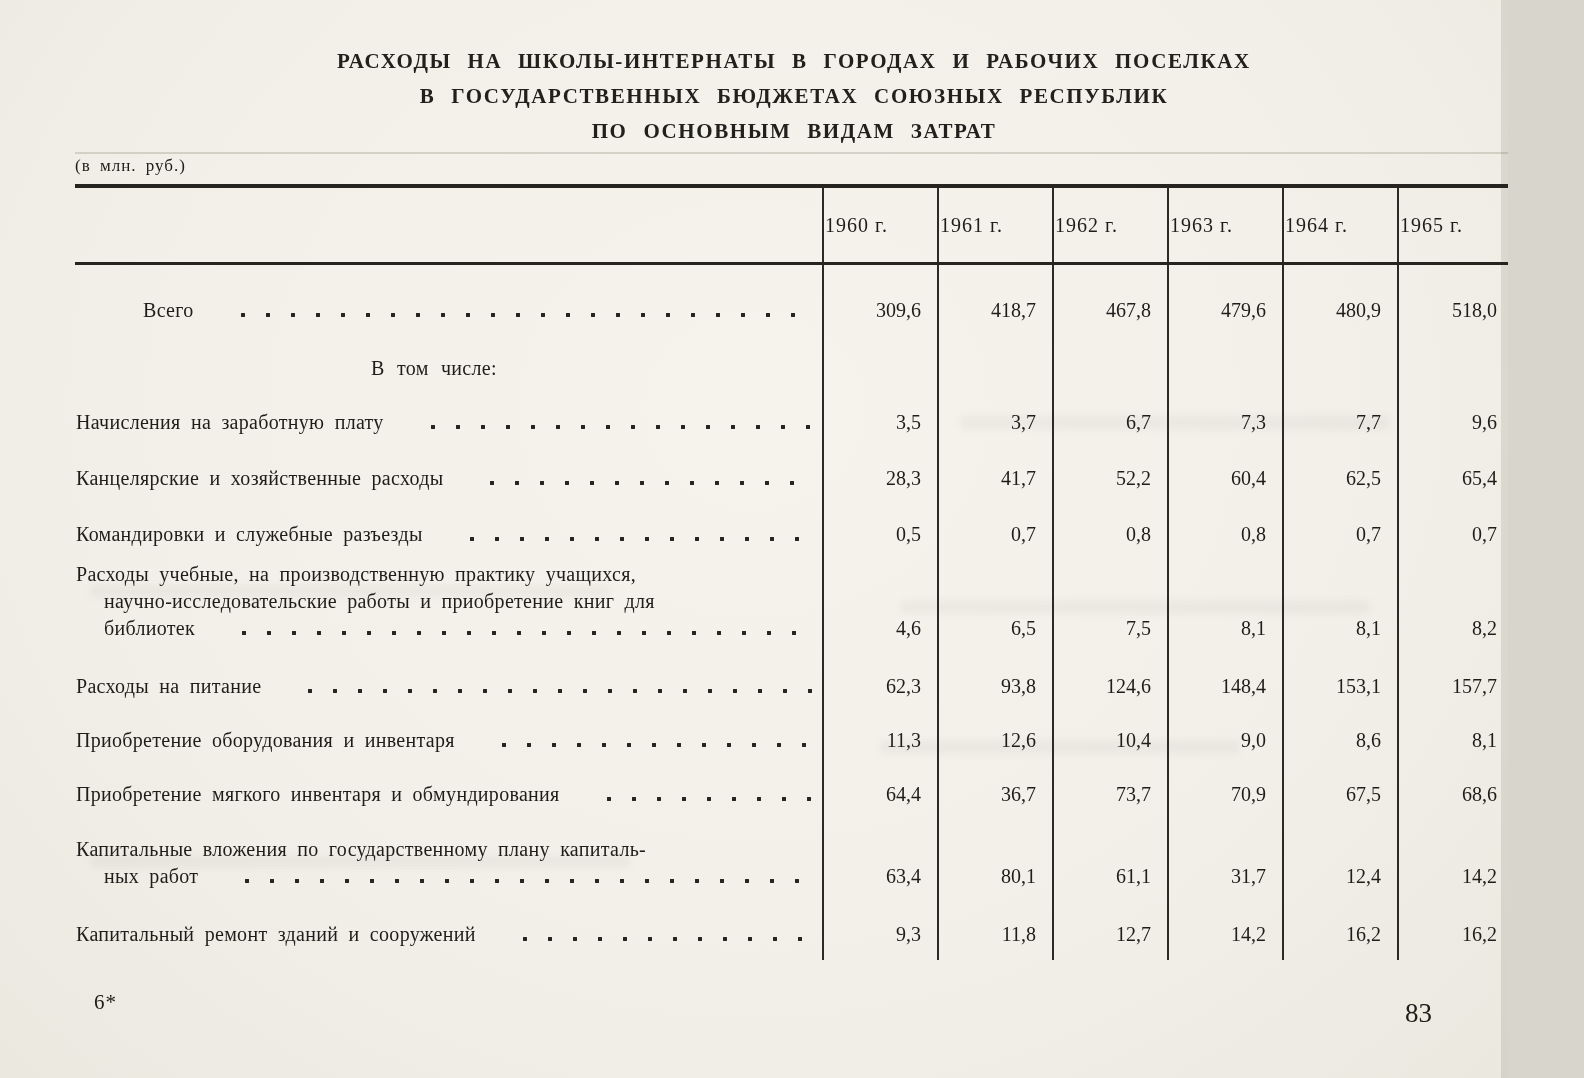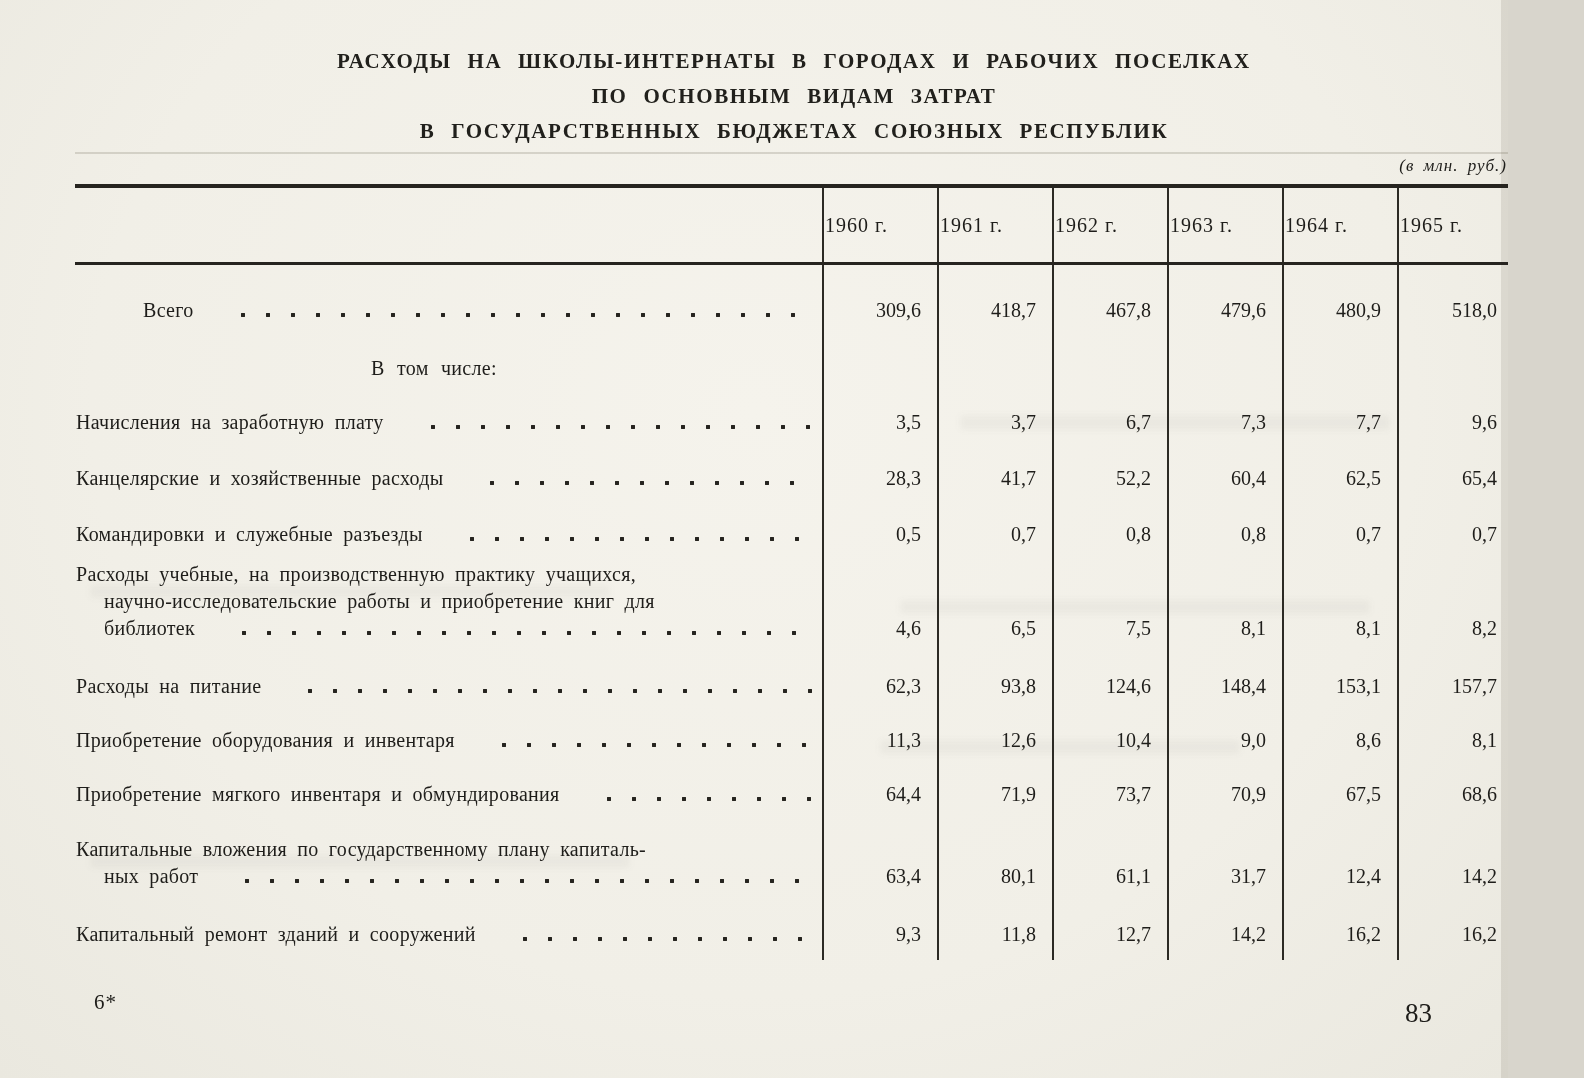--- a/index.html
+++ b/index.html
@@ -12,21 +12,21 @@
     overflow:hidden;
   }
   .edge-shadow{position:absolute;right:0;top:0;width:7px;height:100%;background:rgba(70,64,52,.12);}
   .ghost{position:absolute;background:rgba(75,70,58,.045);filter:blur(3px);border-radius:4px;}
 
   .content{position:absolute;left:75px;top:0;width:1438px;}
 
   .title{margin-top:44px;text-align:center;font-weight:bold;font-size:21px;
          letter-spacing:1.6px;word-spacing:9px;line-height:35px;color:#21201c;}
   .faint-rule{position:absolute;left:0;width:1438px;top:152px;height:2px;background:rgba(95,88,72,.20);}
-  .unit-note{text-align:right;font-size:17px;letter-spacing:1px;word-spacing:4px;margin-top:7px;padding-right:6px;font-style:italic;}
+  .unit-note{font-size:17px;letter-spacing:1px;word-spacing:4px;margin-top:7px;padding-right:6px;}
 
   table.main{border-collapse:collapse;table-layout:fixed;width:1438px;margin-top:8px;
              border-top:4px solid #26241f;}
   thead th{border-bottom:3px solid #26241f;height:72px;font-weight:normal;
            font-size:20px;letter-spacing:1px;vertical-align:middle;text-align:left;}
   th.year,td.val{border-left:2px solid #2c2a24;}
   td{vertical-align:bottom;font-size:20px;}
   td.stub{padding-bottom:12px;}
   td.val{text-align:right;padding:0 16px 12px 0;line-height:27px;white-space:nowrap;}
 
@@ -48,22 +48,22 @@
   <div class="edge-shadow"></div>
   <div class="ghost" style="left:960px;top:415px;width:430px;height:15px;"></div>
   <div class="ghost" style="left:900px;top:600px;width:470px;height:14px;"></div>
   <div class="ghost" style="left:880px;top:740px;width:360px;height:14px;"></div>
   <div class="ghost" style="left:90px;top:585px;width:520px;height:13px;"></div>
   <div class="ghost" style="left:90px;top:855px;width:540px;height:13px;"></div>
 
   <div class="content">
     <div class="title">
       <div>РАСХОДЫ  НА  ШКОЛЫ-ИНТЕРНАТЫ  В  ГОРОДАХ  И  РАБОЧИХ  ПОСЕЛКАХ</div>
+      <div>В  ГОСУДАРСТВЕННЫХ  БЮДЖЕТАХ  СОЮЗНЫХ  РЕСПУБЛИК</div>
       <div>ПО  ОСНОВНЫМ  ВИДАМ  ЗАТРАТ</div>
-      <div>В  ГОСУДАРСТВЕННЫХ  БЮДЖЕТАХ  СОЮЗНЫХ  РЕСПУБЛИК</div>
     </div>
     <div class="faint-rule"></div>
     <div class="unit-note">(в млн. руб.)</div>
 
     <table class="main">
       <colgroup>
           <col style="width: 748px;">
           <col style="width: 115px;">
           <col style="width: 115px;">
           <col style="width: 115px;">
@@ -195,21 +195,21 @@
             <td class="val">8,1</td>
           </tr>
           <tr style="height: 54px; margin-left: 14px;">
             <td class="stub">
               <div class="lbl-line last">
                 <span>Приобретение мягкого инвентаря и обмундирования</span>
                 <span class="leader"></span>
               </div>
             </td>
             <td class="val">64,4</td>
-            <td class="val">71,9</td>
+            <td class="val">36,7</td>
             <td class="val">73,7</td>
             <td class="val">70,9</td>
             <td class="val">67,5</td>
             <td class="val">68,6</td>
           </tr>
           <tr style="height: 82px;">
             <td class="stub">
               <div class="lbl-line">Капитальные вложения по государственному плану капиталь-</div>
               <div class="lbl-line cont last">
                 <span>ных работ</span>

